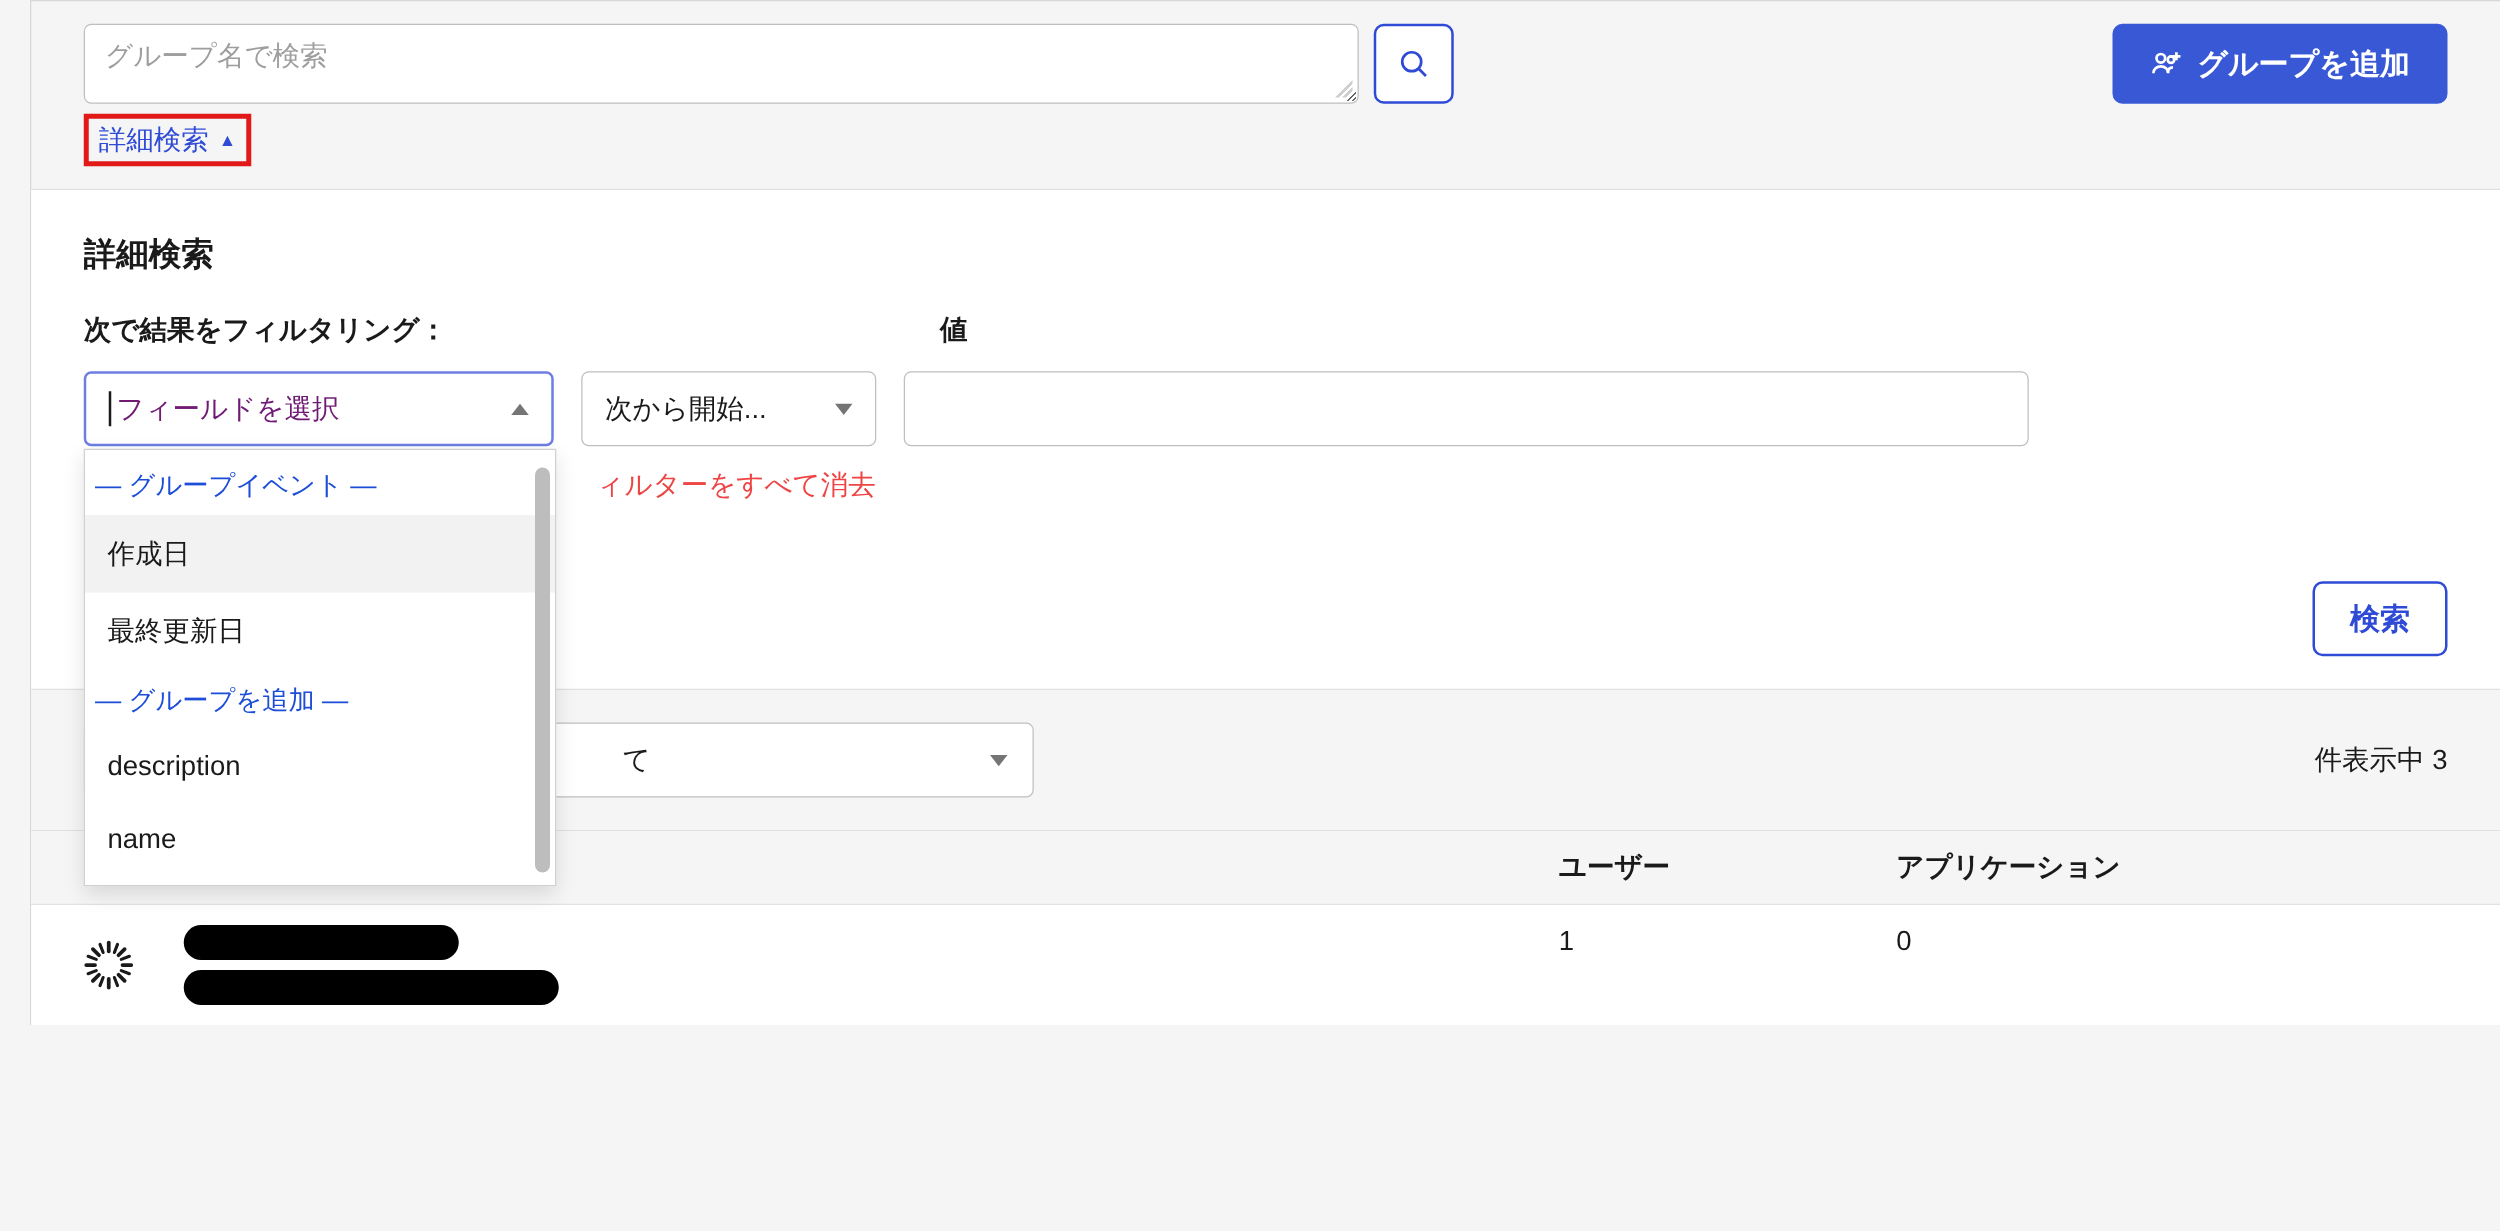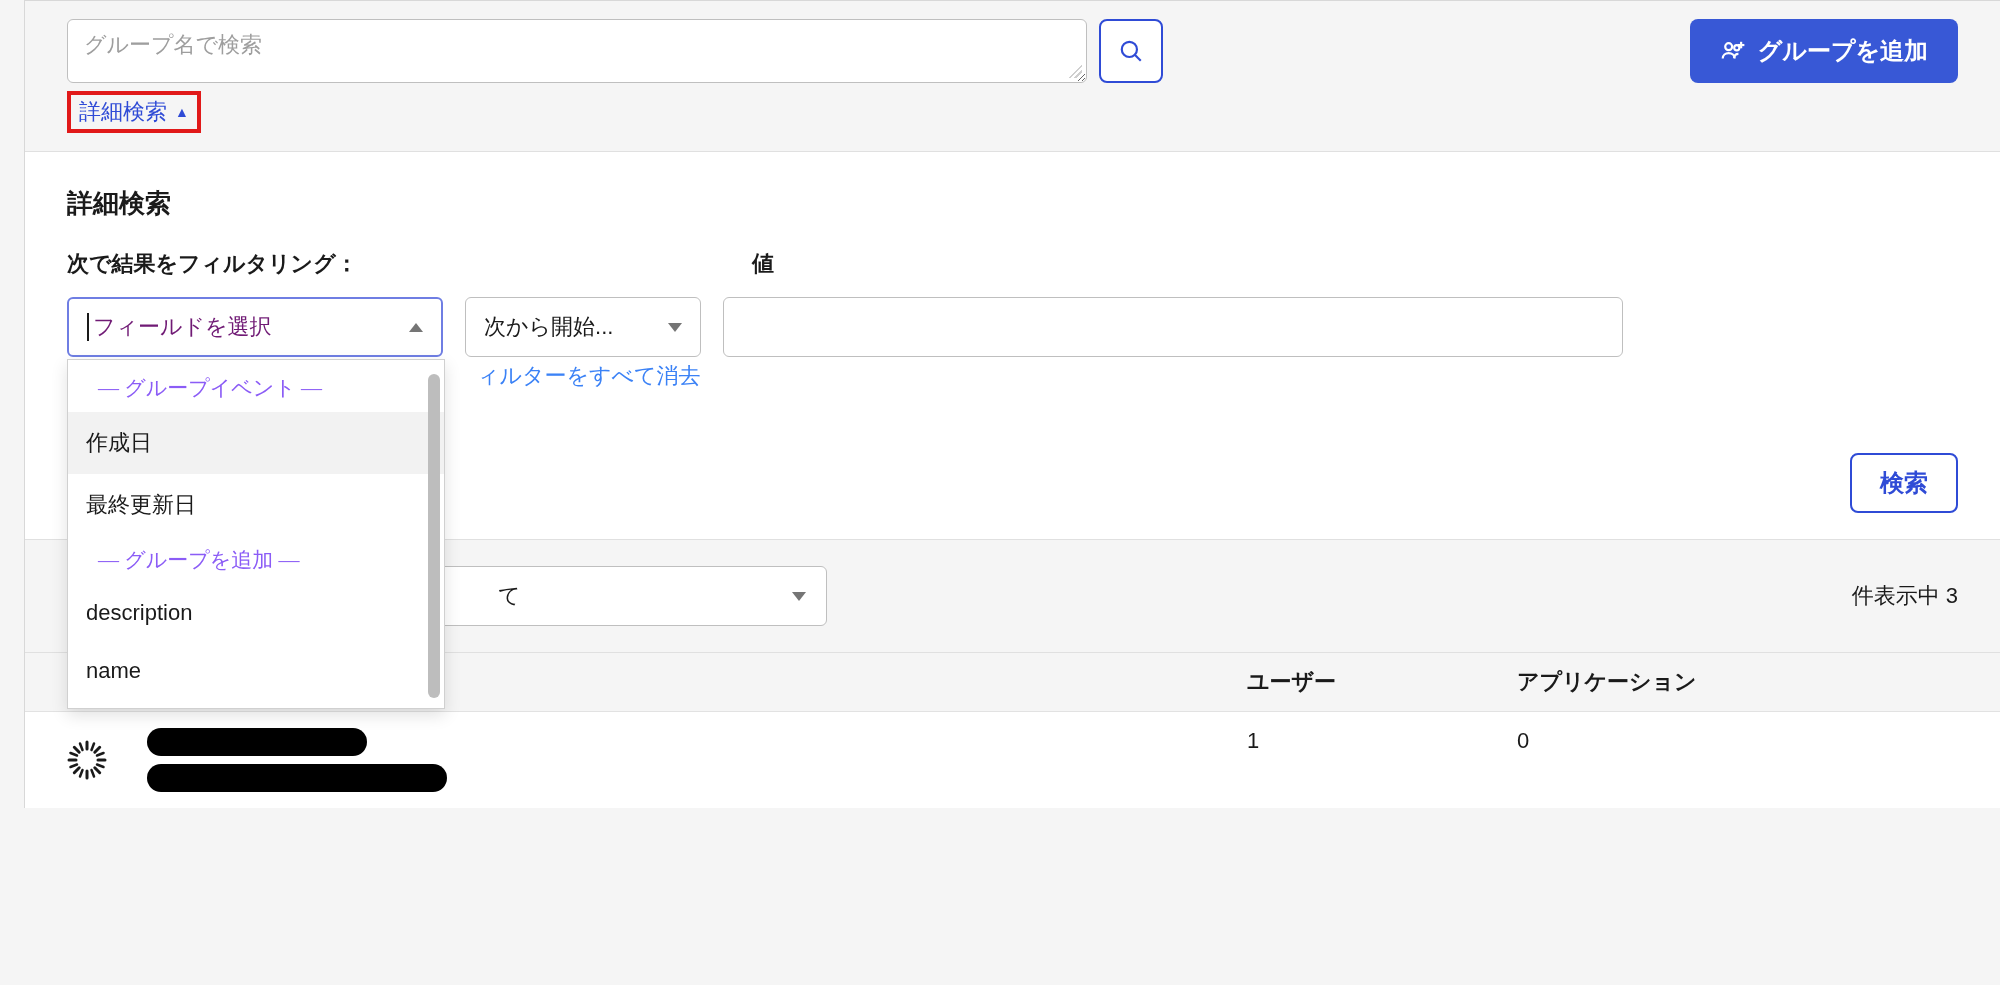--- a/index.html
+++ b/index.html
@@ -38,25 +38,25 @@
     .cursor-bar{ display:inline-block; width:2px; height:28px; background:#1a1a1a; margin-right:4px;}
     .select-op{ width: 236px; }
     .value-input{ width: 900px; height:60px; border:1px solid #bfbfbf; border-radius:6px; background:#fff; padding:0 14px; font-size:22px; }
     .tri-up, .tri-down{ width:0; height:0; border-left:7px solid transparent; border-right:7px solid transparent;}
     .tri-up{ border-bottom:9px solid #757575;}
     .tri-down{ border-top:9px solid #757575;}
 
     
     .dropdown{ position:absolute; top:60px; left:-2px; width: 378px; background:#fff; border:1px solid #d0d0d0; box-shadow: 0 6px 16px rgba(0,0,0,0.12); padding:4px 0 8px 0; }
     .dropdown .scrollbar{ position:absolute; right:4px; top:14px; bottom:10px; width:12px; background:#bdbdbd; border-radius:6px;}
-    .dd-group{ color:#8b5cf6; font-size:21px; padding: 10px 30px; font-family: Liberation Serif, serif; }
+    .dd-group{ color:#1d4ed8; font-size:21px; padding: 10px 8px; }
     .dd-item{ font-size:22px; padding: 16px 18px; cursor:pointer; }
     .dd-item.hover{ background:#f2f2f2; }
 
-    .clear-filters{ color:#3b82f6; font-size:22px; margin-top:4px; margin-left: 410px; display:block; }
+    .clear-filters{ color:#ef4444; font-size:22px; margin-top:16px; margin-left: 410px; display:block; }
 
     .panel-footer{ display:flex; justify-content:flex-end; margin-top: 62px; padding-left: 48px;}
     .search-submit{ height:60px; padding:0 28px; border:2px solid #2f4bd6; background:#fff; color:#2f4bd6; border-radius:8px; font-size:24px; font-weight:700; cursor:pointer;}
 
     
     .results-bar{ display:flex; align-items:center; justify-content:space-between; padding: 26px 42px; border-bottom:1px solid #e0e0e0; background:#f5f5f5;}
     .type-select{ width: 760px; height:60px; border:1px solid #bfbfbf; border-radius:6px; background:#fff; display:flex; align-items:center; justify-content:flex-end; padding: 0 20px; margin-left: 0; }
     .type-select .visible-text{ font-size:22px; margin-right:auto; margin-left: 410px;}
     .count-text{ font-size:22px; }
 

